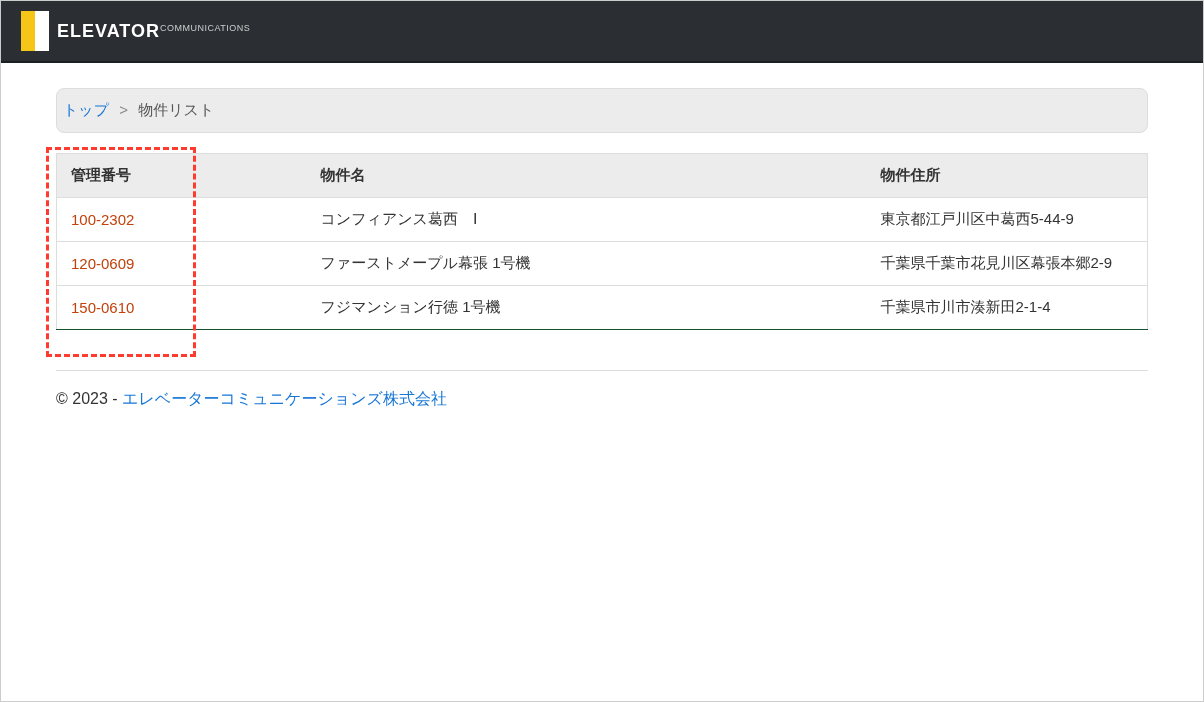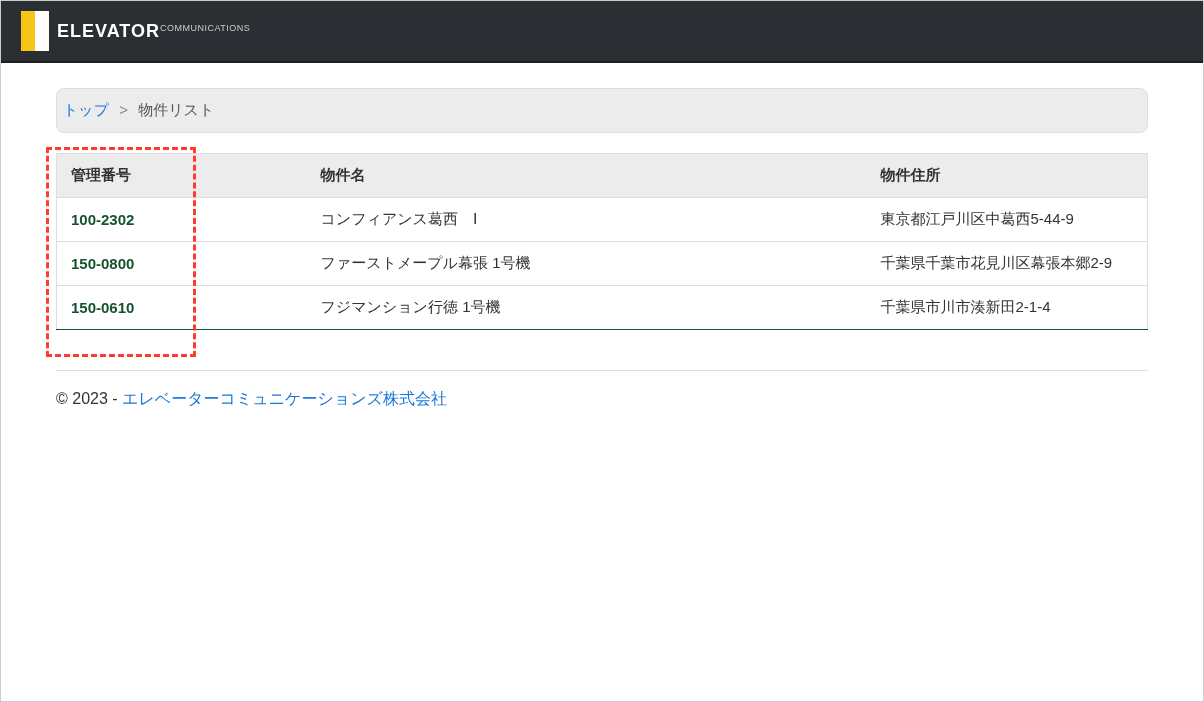--- a/index.html
+++ b/index.html
@@ -93,21 +93,21 @@
       border-bottom: 1px solid #ddd;
     }
     tbody td {
       padding: 12px 14px;
       border-top: 1px solid #ddd;
       font-size: 15px;
       color: #333;
       white-space: nowrap;
     }
     tbody tr:last-child td { border-bottom: 1px solid #14532d; }
-    .id-link { color: #14532d; text-decoration: none; font-weight: 700; cursor: pointer; }
+    .id-link { color: #c2410c; text-decoration: none; font-weight: 400; cursor: pointer; }
     .highlight-box {
       position: absolute;
       border: 3px dashed #ff3b30;
       pointer-events: none;
     }
     .footer {
       margin: 40px 55px;
       padding-top: 18px;
       border-top: 1px solid #ddd;
       font-size: 16px;
@@ -149,21 +149,21 @@
           <th>物件住所</th>
         </tr>
       </thead>
       <tbody>
         <tr>
           <td><a class="id-link">100-2302</a></td>
           <td>コンフィアンス葛西　Ⅰ</td>
           <td>東京都江戸川区中葛西5-44-9</td>
         </tr>
         <tr>
-          <td><a class="id-link">150-0800</a></td>
+          <td><a class="id-link">120-0609</a></td>
           <td>ファーストメープル幕張 1号機</td>
           <td>千葉県千葉市花見川区幕張本郷2-9</td>
         </tr>
         <tr>
           <td><a class="id-link">150-0610</a></td>
           <td>フジマンション行徳 1号機</td>
           <td>千葉県市川市湊新田2-1-4</td>
         </tr>
       </tbody>
     </table>

